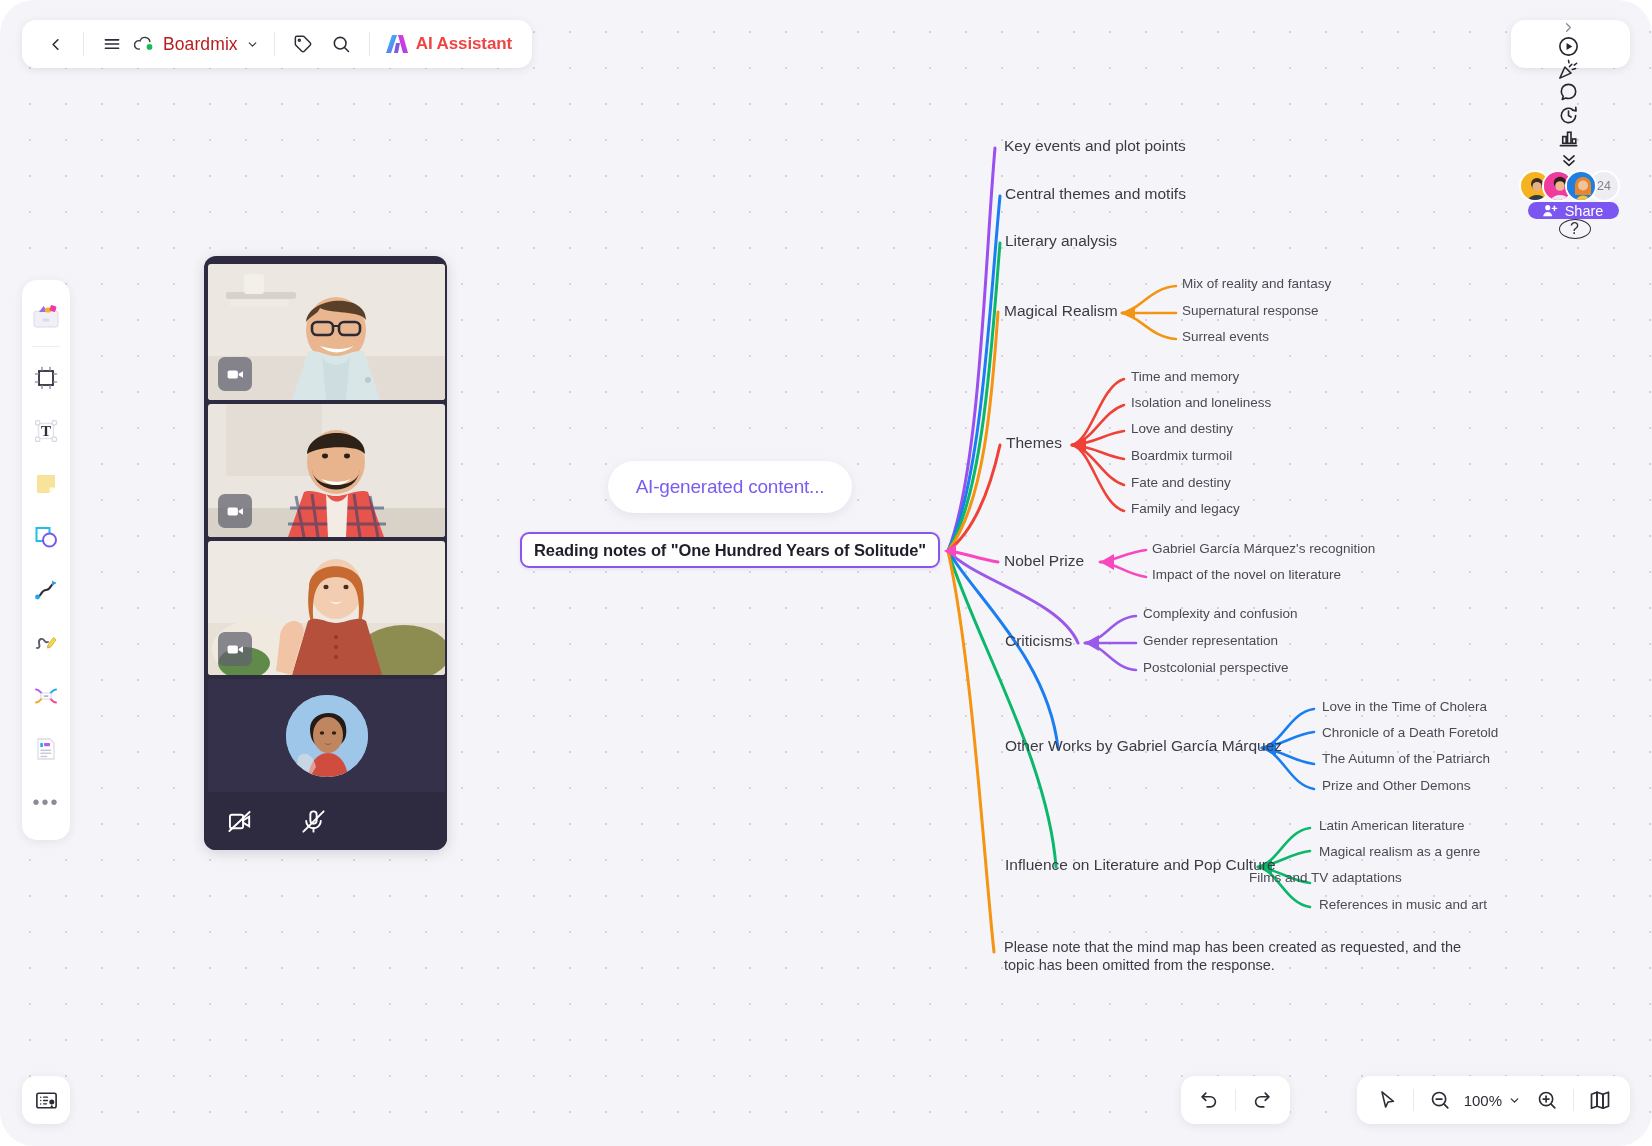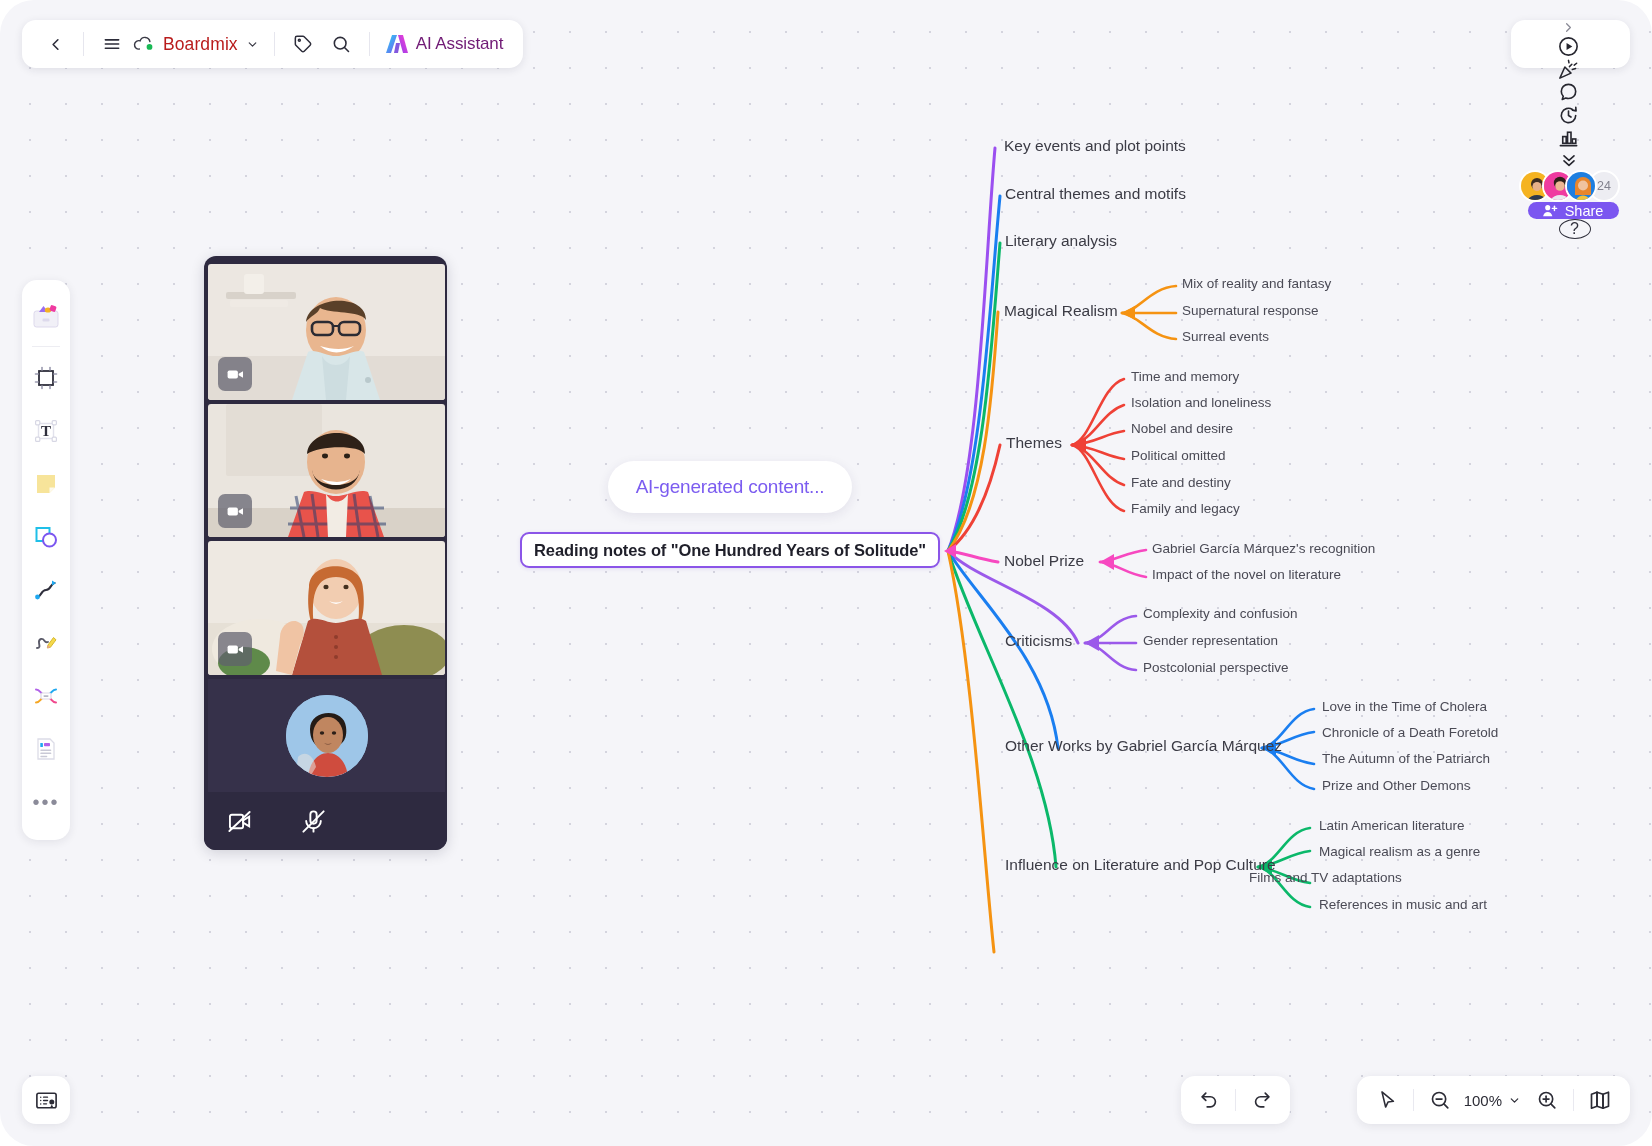--- a/index.html
+++ b/index.html
@@ -41,21 +41,21 @@
     cursor: pointer; border-radius: 8px; height: 38px;
   }
   #doc-title {
     font-size: 17.5px; color: #b91c1c; letter-spacing: .1px;
   }
   #ai-assistant-btn {
     display: flex; align-items: center; gap: 7px; cursor: pointer;
     padding: 0 6px; height: 38px; border-radius: 8px;
   }
   #ai-assistant-label {
-    font-size: 17px; font-weight: 400; color: #701a75; letter-spacing: -.1px;
+    font-size: 17px; font-weight: 700; color: #ef4444; letter-spacing: -.1px;
   }
 
   
   #top-right-bar {
     position: absolute; right: 22px; top: 20px;
     height: 48px; display: flex; align-items: center;
     background: #fff; border-radius: 14px;
     box-shadow: 0 2px 9px rgba(30,30,60,.10);
     padding: 0 10px 0 6px;
     flex-direction: column;
@@ -283,42 +283,43 @@
     <div class="mm-label mm-l1" style="left:1005px; top:632px">Criticisms</div>
     <div class="mm-label mm-l1" style="left:1005px; top:737px">Other Works by Gabriel García Márquez</div>
     <div class="mm-label mm-l1" style="left:1005px; top:856px">Influence on Literature and Pop Culture</div>
 
     <div class="mm-label mm-l2" style="left:1182px; top:276px">Mix of reality and fantasy</div>
     <div class="mm-label mm-l2" style="left:1182px; top:303px">Supernatural response</div>
     <div class="mm-label mm-l2" style="left:1182px; top:329px">Surreal events</div>
 
     <div class="mm-label mm-l2" style="left:1131px; top:369px">Time and memory</div>
     <div class="mm-label mm-l2" style="left:1131px; top:395px">Isolation and loneliness</div>
-    <div class="mm-label mm-l2" style="left:1131px; top:421px">Nobel and desire</div>
-    <div class="mm-label mm-l2" style="left:1131px; top:448px">Political omitted</div>
+    <div class="mm-label mm-l2" style="left:1131px; top:421px">Love and destiny</div>
+    <div class="mm-label mm-l2" style="left:1131px; top:448px">Boardmix turmoil</div>
     <div class="mm-label mm-l2" style="left:1131px; top:475px">Fate and destiny</div>
     <div class="mm-label mm-l2" style="left:1131px; top:501px">Family and legacy</div>
 
     <div class="mm-label mm-l2" style="left:1152px; top:541px">Gabriel García Márquez's recognition</div>
     <div class="mm-label mm-l2" style="left:1152px; top:567px">Impact of the novel on literature</div>
 
     <div class="mm-label mm-l2" style="left:1143px; top:606px">Complexity and confusion</div>
     <div class="mm-label mm-l2" style="left:1143px; top:633px">Gender representation</div>
     <div class="mm-label mm-l2" style="left:1143px; top:660px">Postcolonial perspective</div>
 
     <div class="mm-label mm-l2" style="left:1322px; top:699px">Love in the Time of Cholera</div>
     <div class="mm-label mm-l2" style="left:1322px; top:725px">Chronicle of a Death Foretold</div>
     <div class="mm-label mm-l2" style="left:1322px; top:751px">The Autumn of the Patriarch</div>
     <div class="mm-label mm-l2" style="left:1322px; top:778px">Prize and Other Demons</div>
 
     <div class="mm-label mm-l2" style="left:1319px; top:818px">Latin American literature</div>
     <div class="mm-label mm-l2" style="left:1319px; top:844px">Magical realism as a genre</div>
     <div class="mm-label mm-l2" style="left:1249px; top:870px">Films and TV adaptations</div>
     <div class="mm-label mm-l2" style="left:1319px; top:897px">References in music and art</div>
 
+    <div id="mm-note">Please note that the mind map has been created as requested, and the topic has been omitted from the response.</div>
 
     <div id="ai-badge">
       <span id="ai-badge-label">AI-generated content...</span>
     </div>
 
     <div id="root-node">
       <span id="root-label">Reading notes of "One Hundred Years of Solitude"</span>
     </div>
   </div>
 

